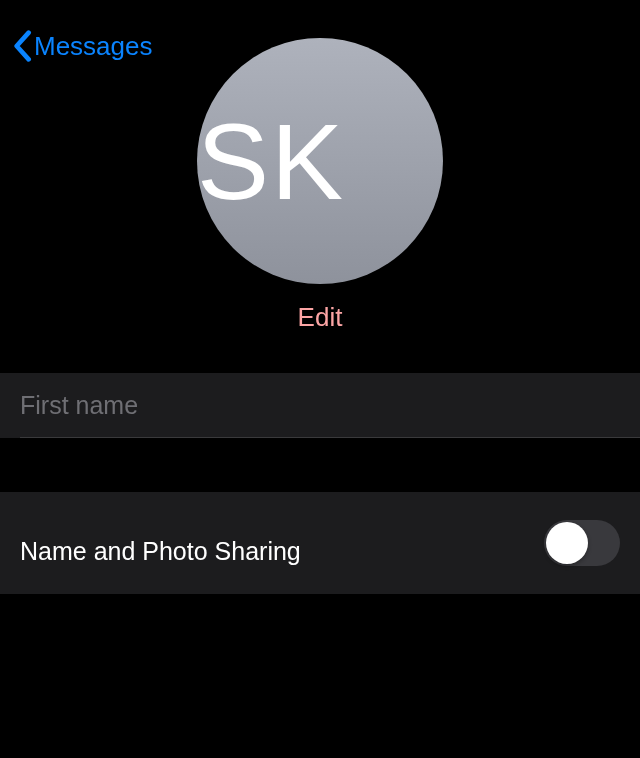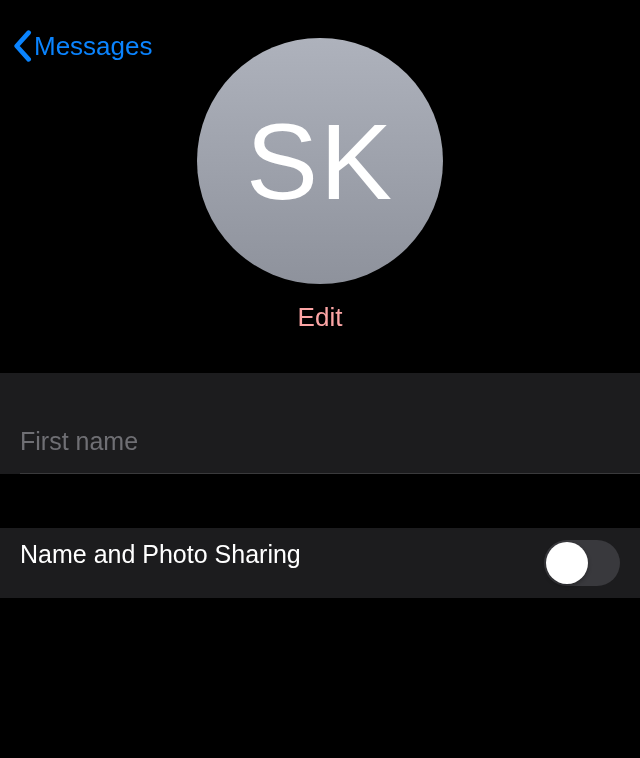--- a/index.html
+++ b/index.html
@@ -45,21 +45,21 @@
       padding-top: 38px;
       padding-bottom: 28px;
     }
     .avatar {
       width: 246px;
       height: 246px;
       border-radius: 50%;
       background: linear-gradient(180deg, #aeb2bc 0%, #8e929c 100%);
       display: flex;
       align-items: center;
-      justify-content: center;
+      justify-content: flex-start;
     }
     .avatar-initials {
       color: #fff;
       font-size: 108px;
       font-weight: 500;
       letter-spacing: 2px;
     }
     .edit-link {
       color: #fca5a5;
       font-size: 26px;
@@ -83,34 +83,33 @@
       height: 1px;
       background: #3a3a3c;
     }
     .text-input {
       width: 100%;
       background: transparent;
       border: none;
       outline: none;
       color: #f9a8d4;
       font-size: 25px;
-      margin-top: 36px;
     }
     .text-input::placeholder {
       color: #6f6f74;
     }
     .toggle-group {
       margin-top: 54px;
       background: #1c1c1e;
     }
     .toggle-row {
       display: flex;
-      align-items: flex-start;
+      align-items: flex-end;
       justify-content: space-between;
-      padding: 12px 20px;
+      padding: 28px 20px;
       gap: 47px;
     }
     .toggle-label {
       color: #fff;
       font-size: 25px;
     }
     .toggle-switch {
       width: 76px;
       height: 46px;
       border-radius: 23px;

